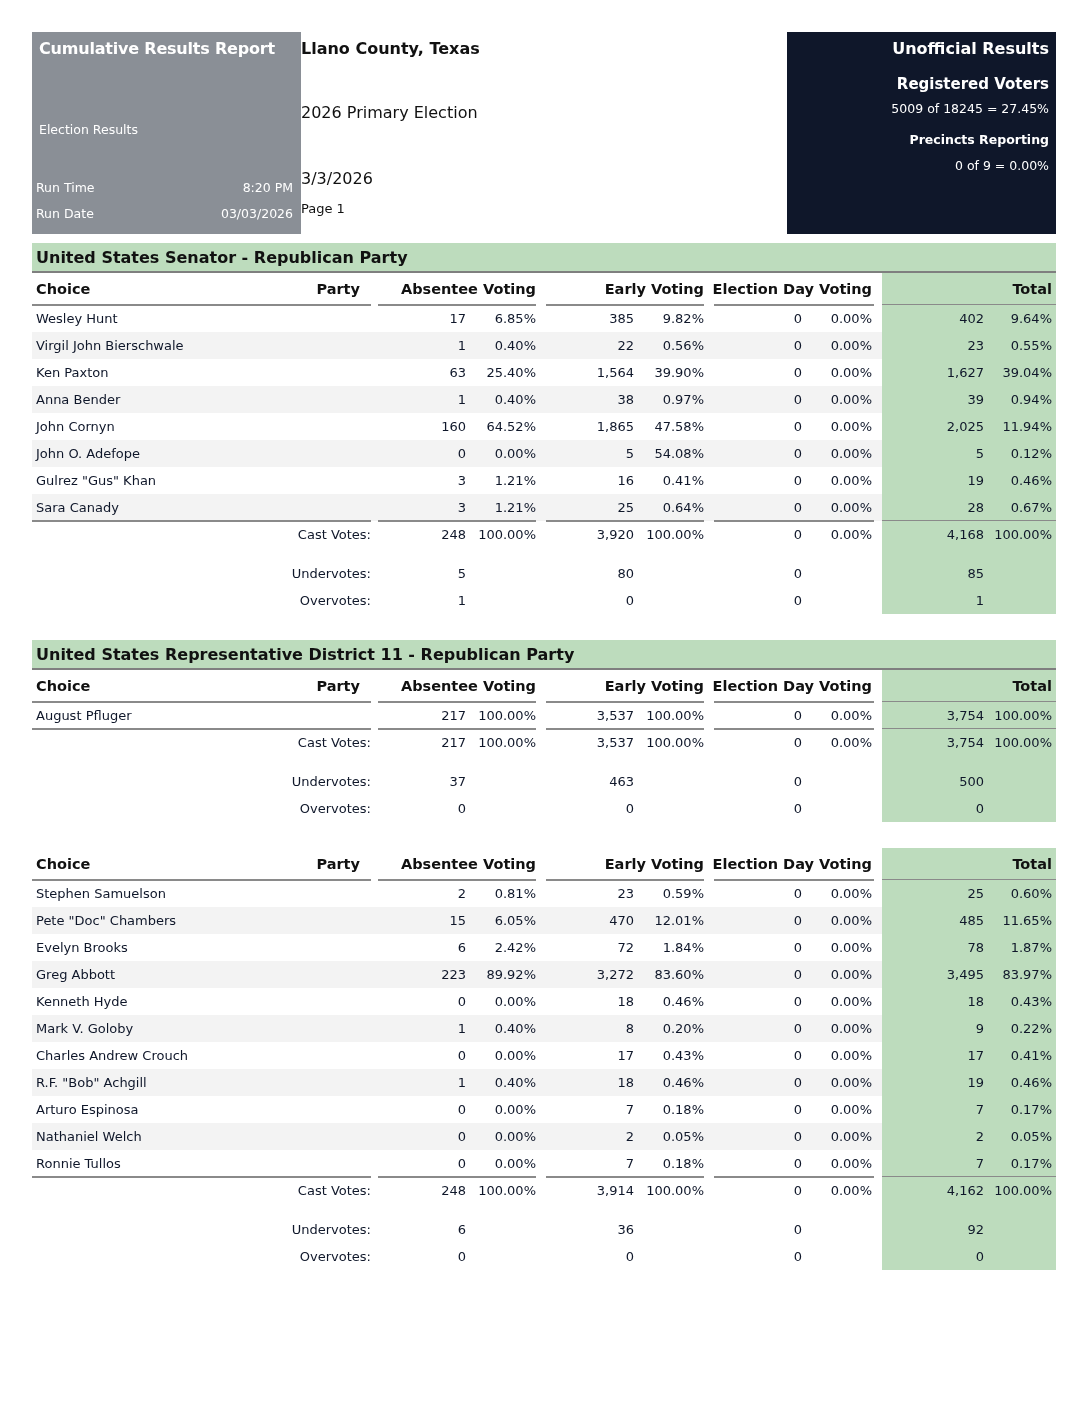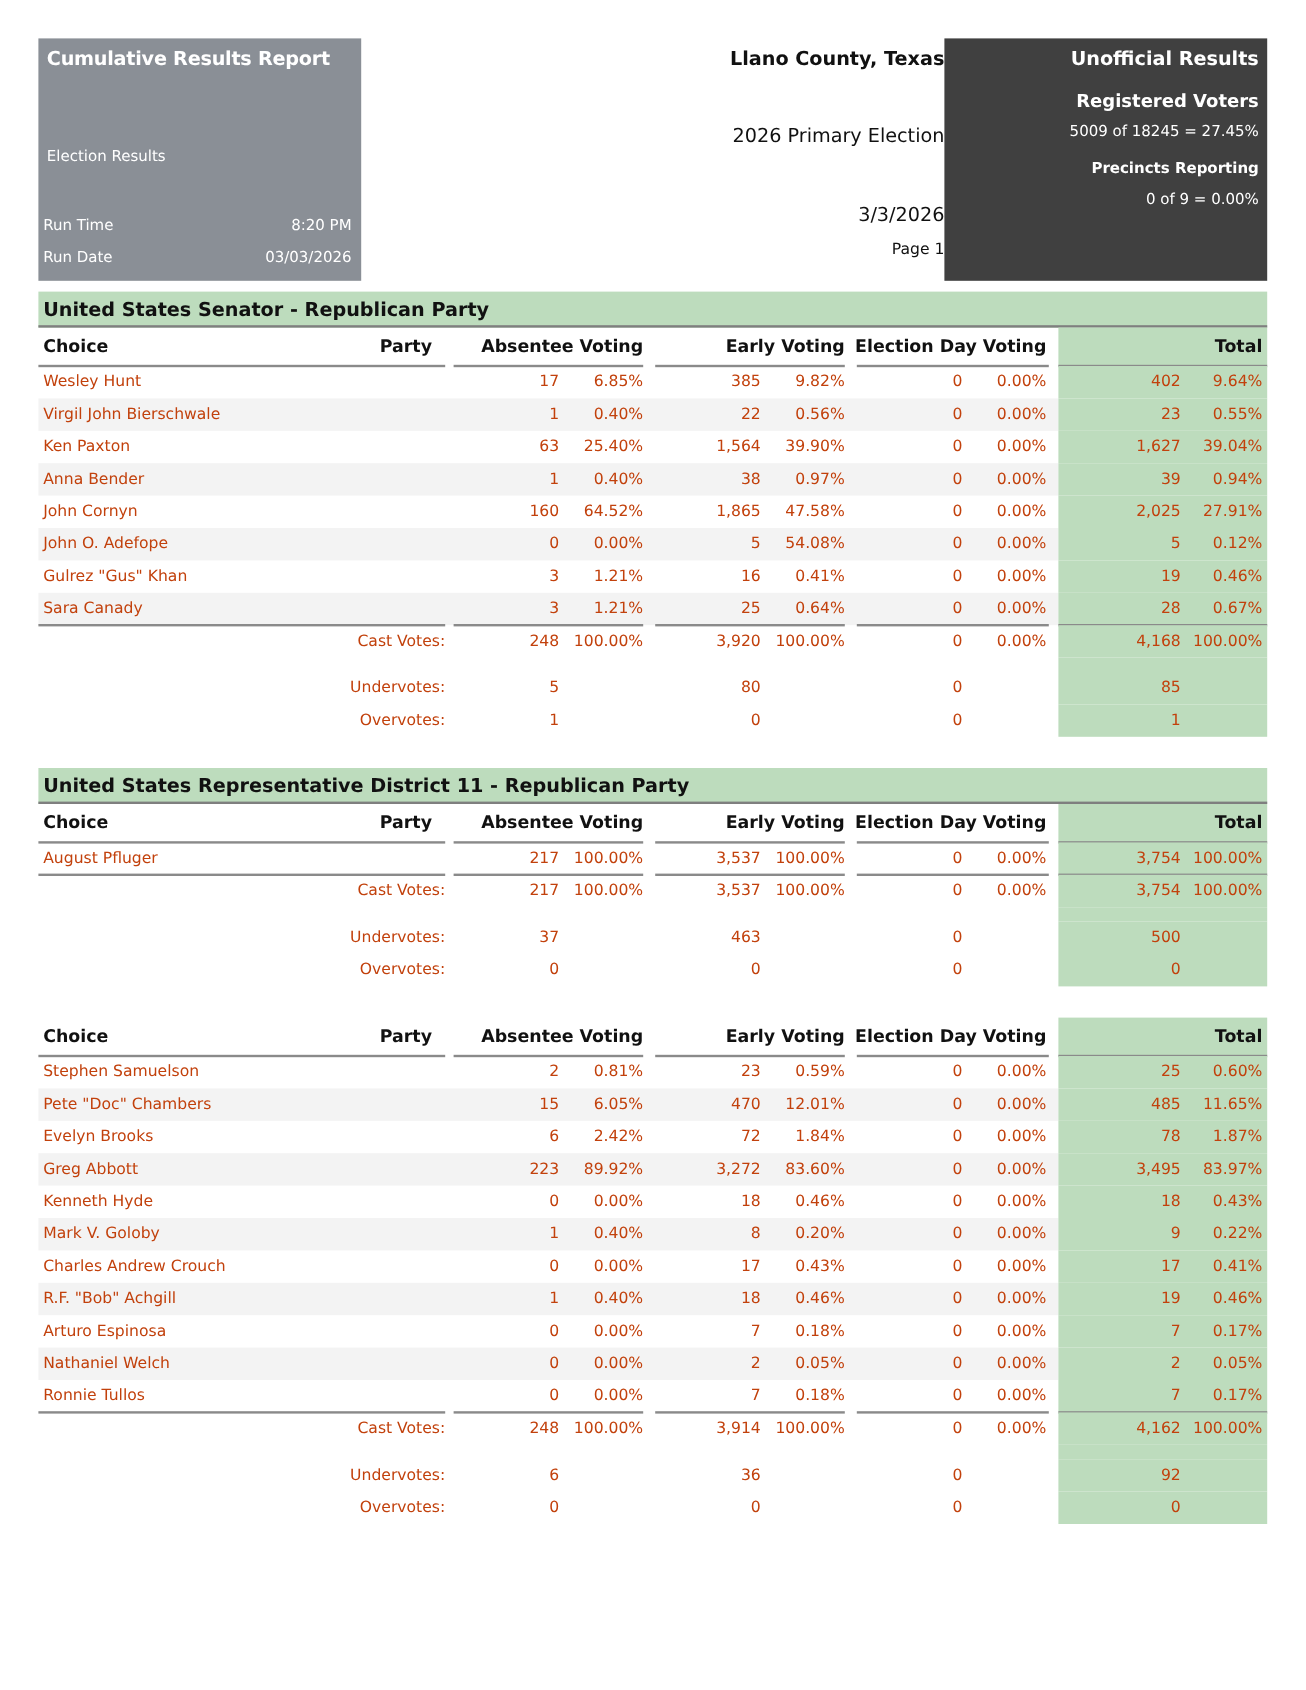--- a/index.html
+++ b/index.html
@@ -7,39 +7,39 @@
   body { font-family: "DejaVu Sans", "Liberation Sans", sans-serif; color: #222; position: relative; overflow: hidden; }
 
   
   .hdr-left { position: absolute; left: 32px; top: 32px; width: 269px; height: 202px; background: #8a8f96; color: #fff; }
   .hdr-left .title { position: absolute; left: 7px; top: 7px; font-size: 16px; font-weight: bold; letter-spacing: -0.2px; }
   .hdr-left .sub { position: absolute; left: 7px; top: 90px; font-size: 12.5px; }
   .hdr-left .kv { position: absolute; left: 4px; right: 8px; font-size: 12.5px; display: flex; justify-content: space-between; }
   .hdr-left .kv.time { top: 148px; }
   .hdr-left .kv.date { top: 174px; }
 
-  .hdr-center { position: absolute; left: 301px; top: 32px; width: 486px; height: 202px; text-align: right; color: #111; }
+  .hdr-center { position: absolute; left: 301px; top: 32px; width: 486px; height: 202px; text-align: left; color: #111; }
   .hdr-center .county { position: absolute; left: 0; right: 0; top: 7px; font-size: 16px; font-weight: bold; }
   .hdr-center .election { position: absolute; left: 0; right: 0; top: 71px; font-size: 16px; }
   .hdr-center .date { position: absolute; left: 0; right: 0; top: 137px; font-size: 16px; }
   .hdr-center .page { position: absolute; left: 0; right: 0; top: 169px; font-size: 13px; }
 
-  .hdr-right { position: absolute; left: 787px; top: 32px; width: 269px; height: 202px; background: #404040; color: #fff; text-align: right; }
+  .hdr-right { position: absolute; left: 787px; top: 32px; width: 269px; height: 202px; background: #0f172a; color: #fff; text-align: right; }
   .hdr-right .title { position: absolute; right: 7px; top: 7px; font-size: 16px; font-weight: bold; }
   .hdr-right .lbl1 { position: absolute; right: 7px; top: 43px; font-size: 15px; font-weight: bold; }
   .hdr-right .val1 { position: absolute; right: 7px; top: 69px; font-size: 12.5px; }
   .hdr-right .lbl2 { position: absolute; right: 7px; top: 100px; font-size: 12.5px; font-weight: bold; }
   .hdr-right .val2 { position: absolute; right: 7px; top: 126px; font-size: 12.5px; }
 
   
   .contest { position: absolute; left: 32px; width: 1024px; }
   .contest-title { height: 30px; background: #bddcbd; font-size: 16px; font-weight: bold; padding: 5px 4px; color: #111; border-bottom: 2px solid #7f7f7f; }
 
   .grid { position: relative; }
-  .row { position: relative; height: 27px; font-size: 13px; color: #c2410c; }
+  .row { position: relative; height: 27px; font-size: 13px; color: #0f172a; }
   .row.alt .stripe { background: #f3f3f3; }
   .stripe { position: absolute; left: 0; top: 0; width: 850px; height: 100%; }
   .totbg { position: absolute; left: 850px; top: 0; width: 174px; height: 100%; background: #bddcbd; }
   .row.header { height: 32px; font-weight: bold; font-size: 14.5px; color: #111; }
   .row.header .totbg { background: #bddcbd; }
 
   .cell { position: absolute; top: 0; height: 100%; display: flex; align-items: center; white-space: nowrap; }
   .c-choice { left: 4px; }
   .c-party { left: 200px; width: 128px; justify-content: flex-end; }
   .c-abs-h { left: 346px; width: 158px; justify-content: flex-end; }
@@ -183,21 +183,21 @@
           <div class="totbg"></div>
         <div class="cell c-choice">John Cornyn</div>
         <div class="cell c-party"></div>
         <div class="cell c-abs-n">160</div>
         <div class="cell c-abs-p">64.52%</div>
         <div class="cell c-ear-n">1,865</div>
         <div class="cell c-ear-p">47.58%</div>
         <div class="cell c-ed-n">0</div>
         <div class="cell c-ed-p">0.00%</div>
         <div class="cell c-tot-n">2,025</div>
-        <div class="cell c-tot-p">27.91%</div>
+        <div class="cell c-tot-p">11.94%</div>
 
       </div>
         <div class="row alt">
         <div class="stripe"></div>
           <div class="totbg"></div>
         <div class="cell c-choice">John O. Adefope</div>
         <div class="cell c-party"></div>
         <div class="cell c-abs-n">0</div>
         <div class="cell c-abs-p">0.00%</div>
         <div class="cell c-ear-n">5</div>

